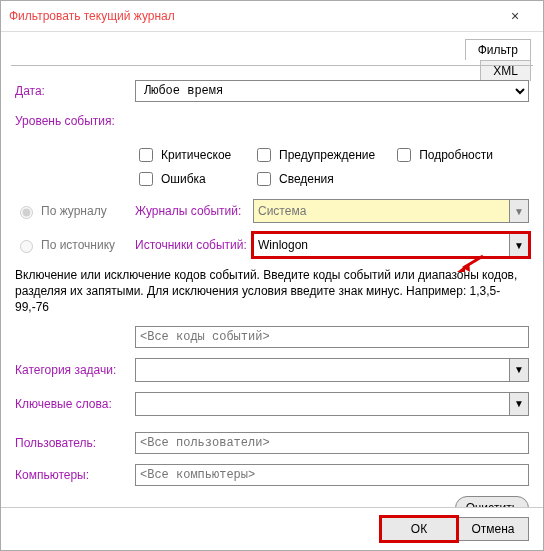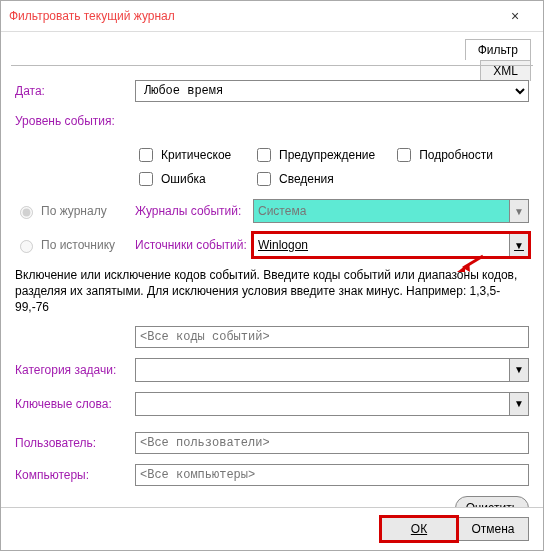--- a/index.html
+++ b/index.html
@@ -125,21 +125,21 @@
     height: 22px;
     border: 1px solid #888;
     display: flex;
     align-items: center;
     justify-content: space-between;
     padding-left: 4px;
     background: #fff;
     position: relative;
   }
   .fake-select.disabled {
-    background: #5eead4;
+    background: #fef9c3;
     color: #777;
   }
   .fake-select .arrow {
     width: 18px;
     height: 100%;
     display: flex;
     align-items: center;
     justify-content: center;
     border-left: 1px solid #888;
     background: #e9e9e9;
@@ -166,21 +166,21 @@
     left: 0; right: 0; bottom: 0;
     height: 42px;
     border-top: 1px solid #ccc;
     display: flex;
     align-items: center;
     justify-content: flex-end;
     padding: 0 14px;
     gap: 0;
     background: #fff;
   }
-  .highlight-red-box { outline: 3px solid #d40000; outline-offset: -1px; position: relative; text-decoration: underline; }
+  .highlight-red-box { outline: 3px solid #d40000; outline-offset: -1px; position: relative; }
   .red-arrow {
     position: absolute;
     right: 58px;
     top: 188px;
     width: 30px;
     height: 20px;
     pointer-events: none;
     z-index: 5;
   }
   .clearfix::after { content:""; display:block; clear:both; }

